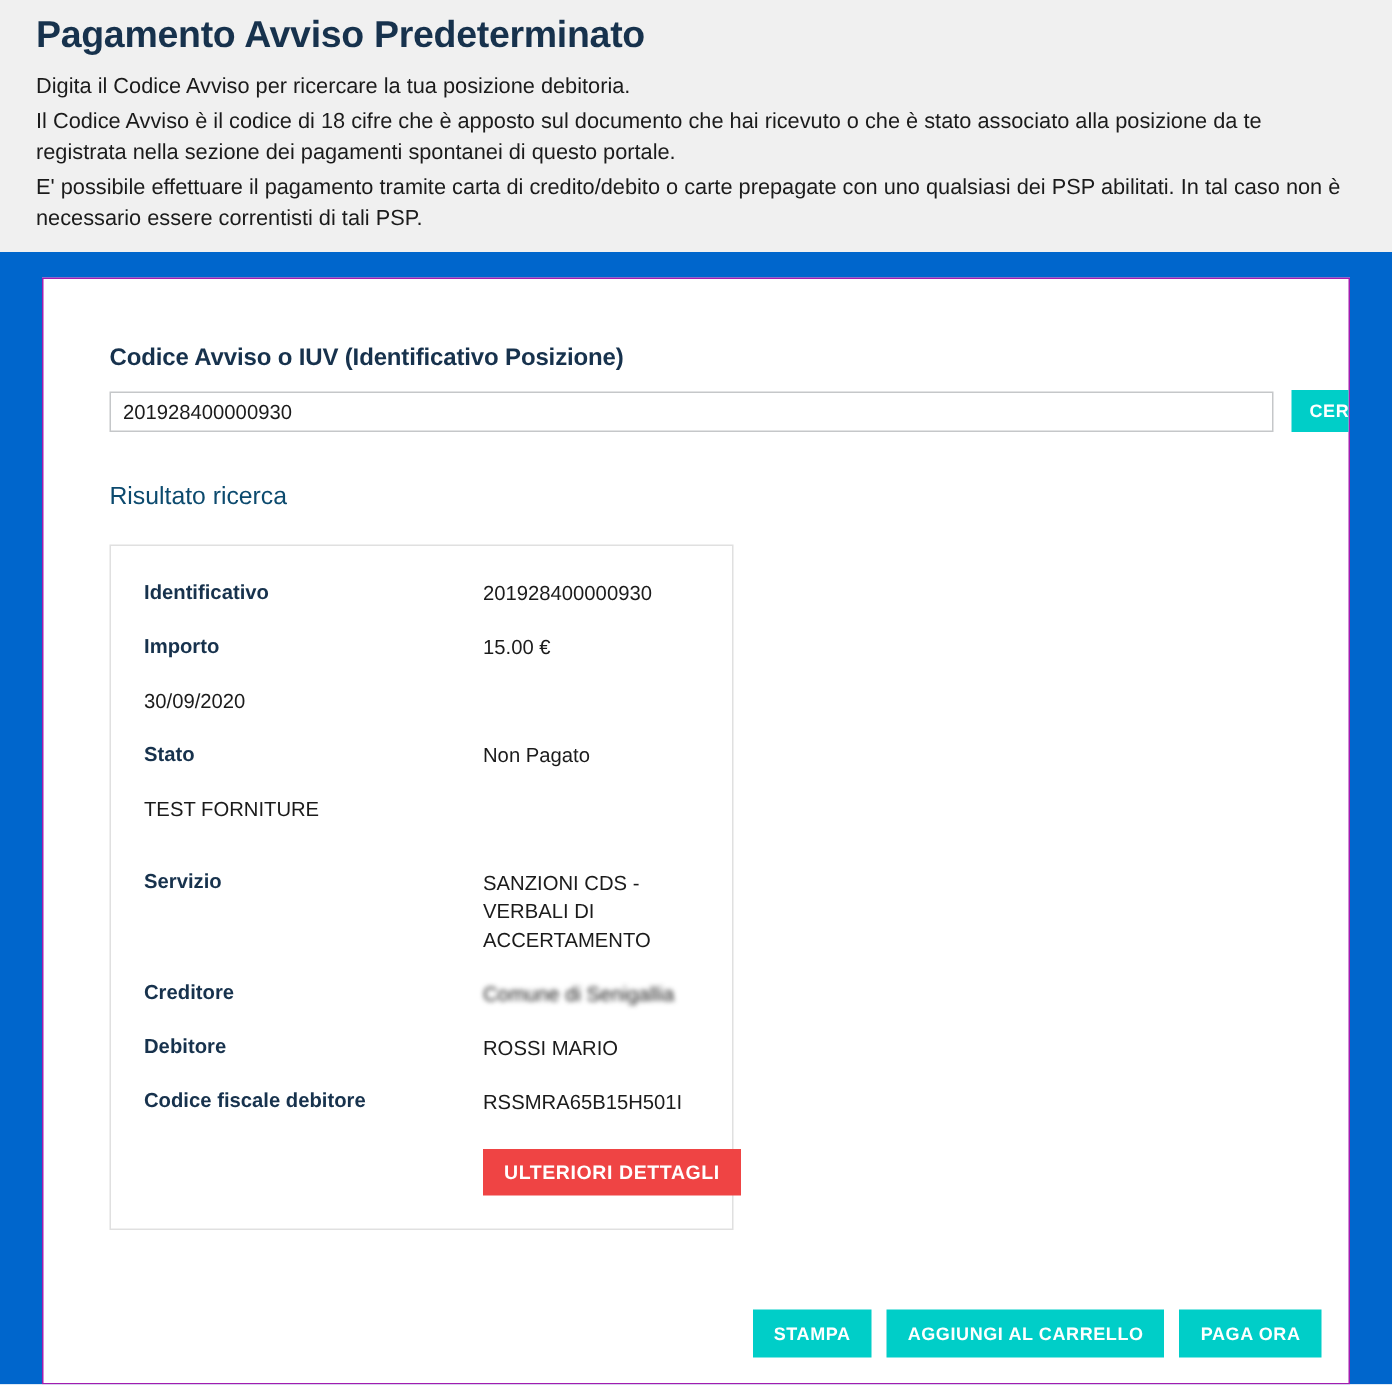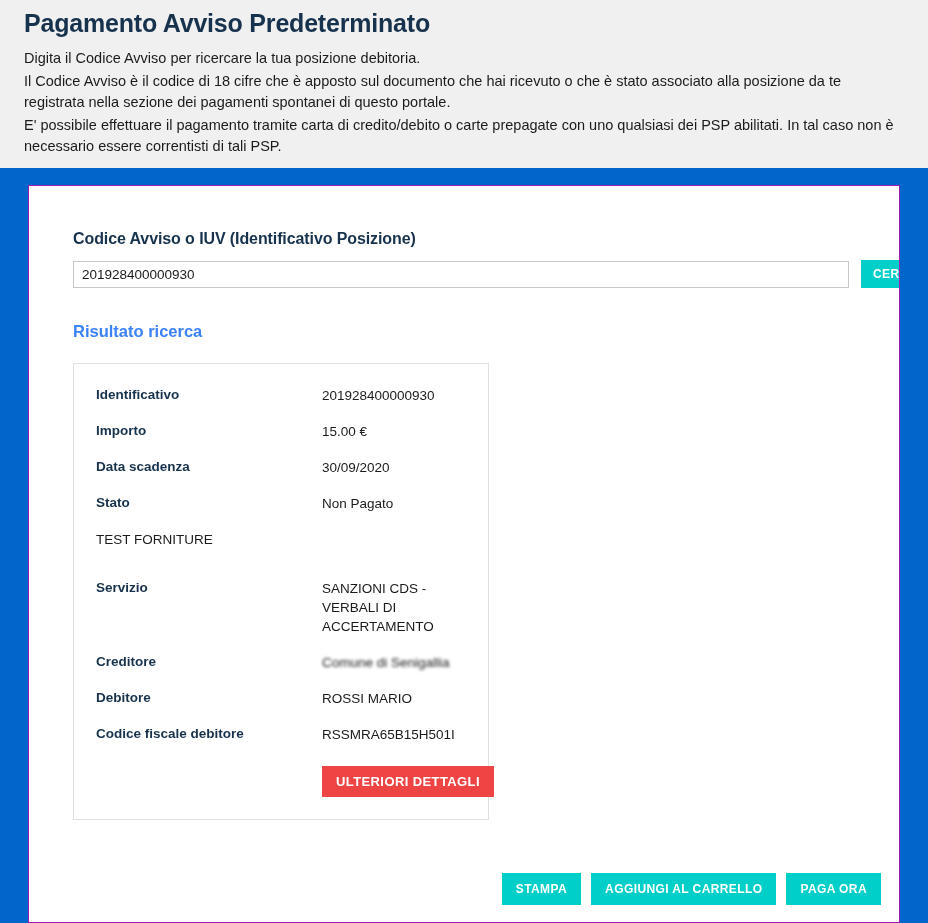--- a/index.html
+++ b/index.html
@@ -100,22 +100,22 @@
     font-weight: bold;
     letter-spacing: 0.4px;
     padding: 7px 12px;
     cursor: pointer;
     font-family: "Liberation Sans", sans-serif;
     white-space: nowrap;
   }
 
   .section-title {
     font-size: 16.5px;
-    font-weight: bold;
-    color: #3b82f6;
+    font-weight: normal;
+    color: #0c4a6e;
     margin: 34px 0 0 0;
   }
 
   
   .result-box {
     margin-top: 22px;
     width: 416px;
     border: 1px solid #e0e0e0;
     background: #ffffff;
     padding: 22px 22px 22px 22px;
@@ -203,21 +203,20 @@
           <div class="r-label">Identificativo</div>
           <div class="r-value">201928400000930</div>
         </div>
 
         <div class="result-row">
           <div class="r-label">Importo</div>
           <div class="r-value">15.00 €</div>
         </div>
 
         <div class="result-row">
-          <div class="r-label">Data scadenza</div>
           <div class="r-value">30/09/2020</div>
         </div>
 
         <div class="result-row">
           <div class="r-label">Stato</div>
           <div class="r-value">Non Pagato</div>
         </div>
 
         <div class="result-row">
           <div class="r-value">TEST FORNITURE</div>

